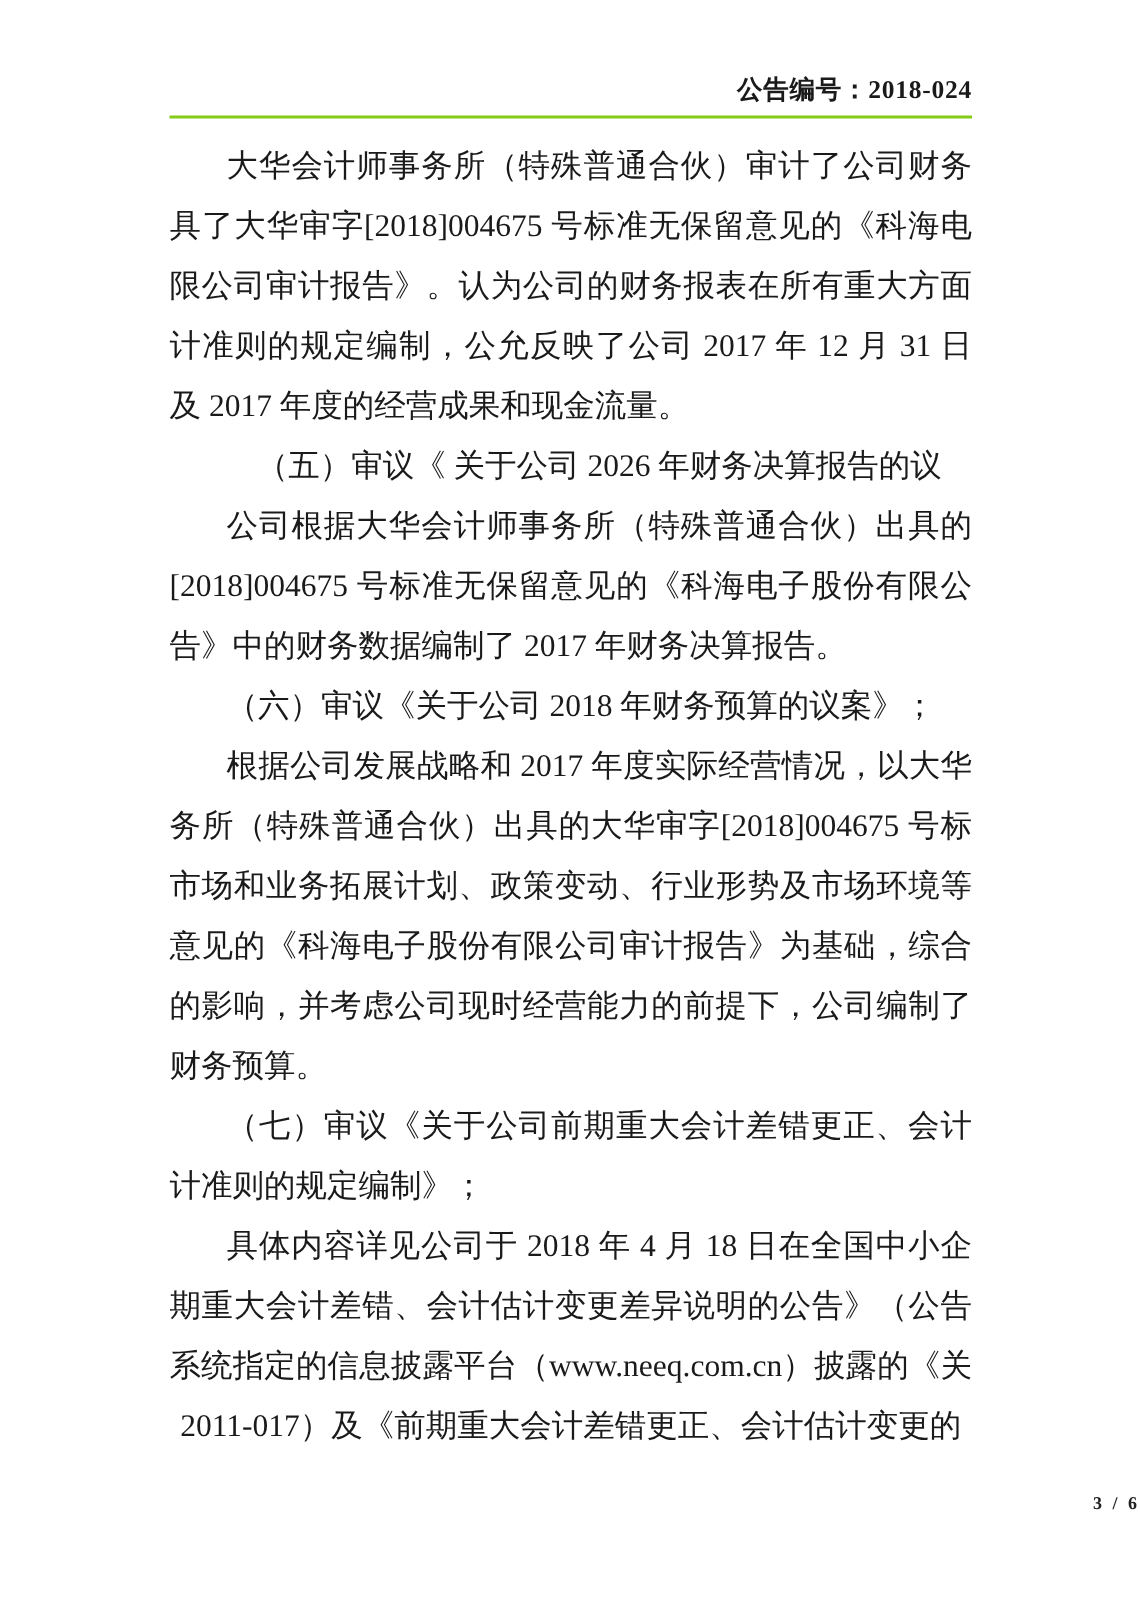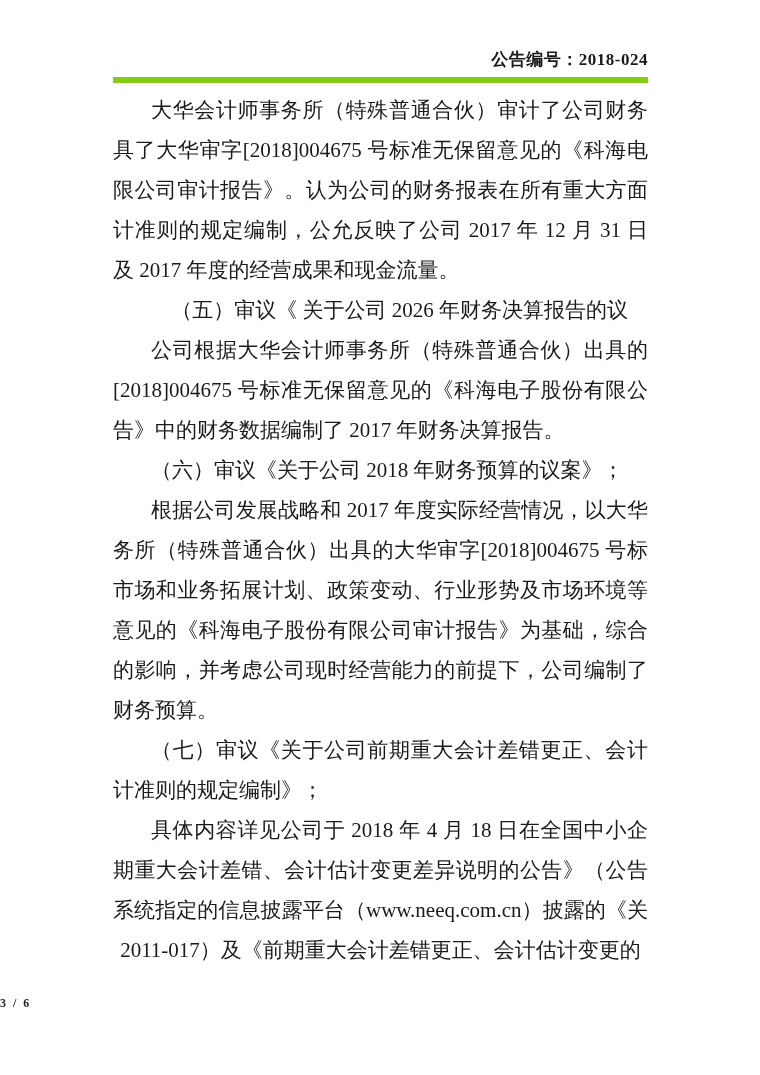--- a/index.html
+++ b/index.html
@@ -13,21 +13,21 @@
     font-family: "Liberation Serif", "DejaVu Serif", serif;
     color: #1a1a1a;
     overflow: hidden;
   }
   .header {
     position: absolute;
     top: 0;
     left: 113px;
     right: 112px;
     padding-top: 48px;
-    border-bottom: 6px solid #84cc16;
+    border-bottom: 2px solid #84cc16;
   }
   .doc-number {
     text-align: right;
     font-weight: bold;
     font-size: 17px;
     line-height: 24px;
     padding-bottom: 5px;
     letter-spacing: 0.5px;
   }
   .content {
@@ -47,21 +47,21 @@
   .line.indent { padding-left: 38px; }
   .line.end {
     text-align: center;
     text-align-last: left;
   }
   .footer {
     position: absolute;
     left: 0;
     right: 0;
     top: 993px;
-    text-align: left;
+    text-align: right;
   }
   .page-indicator {
     font-size: 12px;
     font-weight: bold;
     letter-spacing: 2px;
     color: #222222;
     font-family: "Liberation Serif", "DejaVu Serif", serif;
   }
 </style>
 </head>

